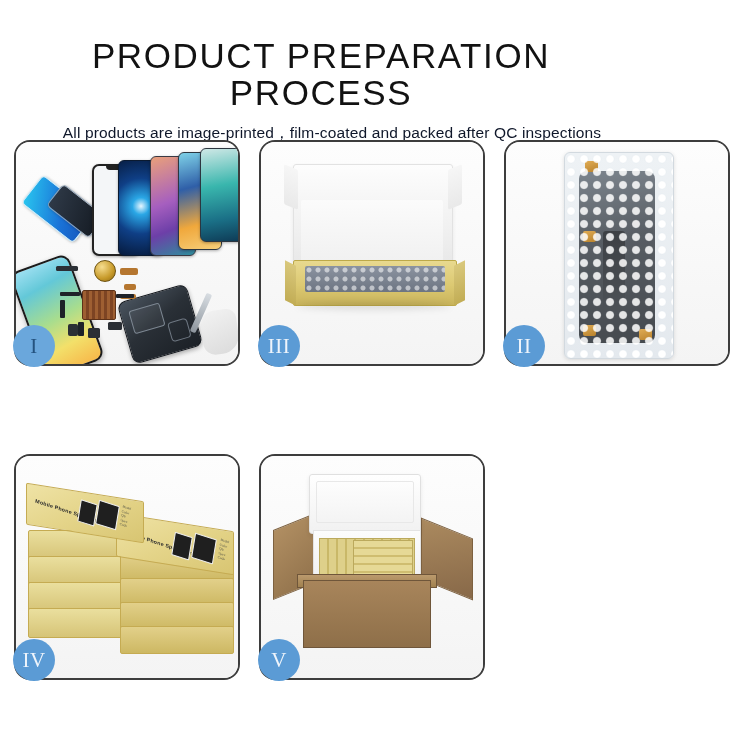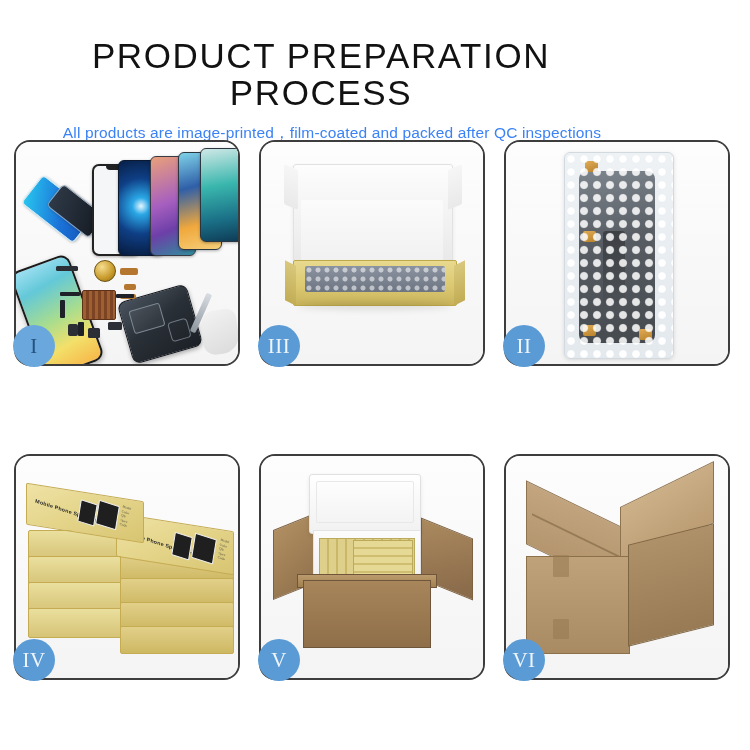--- a/index.html
+++ b/index.html
@@ -16,21 +16,21 @@
   .header{position:absolute;left:0;top:0;width:642px;text-align:center;}
   .title{
     margin:0;padding-top:38px;
     font-size:35px;font-weight:400;letter-spacing:1.6px;
     color:#121212;line-height:1.05;
     font-family:"Liberation Sans", sans-serif;
   }
   .subtitle{
     margin:0;padding-top:11px;
     font-size:15.5px;font-weight:400;letter-spacing:.15px;
-    color:#3b82f6;
+    color:#0f172a;
     padding-left:22px;
   }
 
   
   .grid{
     position:absolute;left:14px;top:140px;
     width:722px;
     display:grid;
     grid-template-columns:226px 226px 226px;
     grid-template-rows:226px 226px;
@@ -330,30 +330,15 @@
         <div class="c5-lid"></div>
         <div class="c5-foam"></div>
         <div class="c5-items"></div>
         <div class="c5-items2"></div>
         <div class="c5-bodyTop"></div>
         <div class="c5-body"></div>
       </div>
       <div class="badge">V</div>
     </div>
 
-    <div class="panel">
-      <div class="panel-inner">
-        <div class="c6-wrap">
-          <div class="c6-lidL"></div>
-          <div class="c6-lidR"></div>
-          <div class="seam" style="left:12px;top:68px;width:110px;height:2px;transform:skewY(26deg);"></div>
-          <div class="c6-front">
-            <div class="tape" style="left:26px;top:-2px;width:16px;height:22px;"></div>
-            <div class="tape" style="left:26px;top:62px;width:16px;height:20px;"></div>
-          </div>
-          <div class="c6-side"></div>
-        </div>
-      </div>
-      <div class="badge">VI</div>
-    </div>
 
   </div>
 </div>
 
 </body></html>

